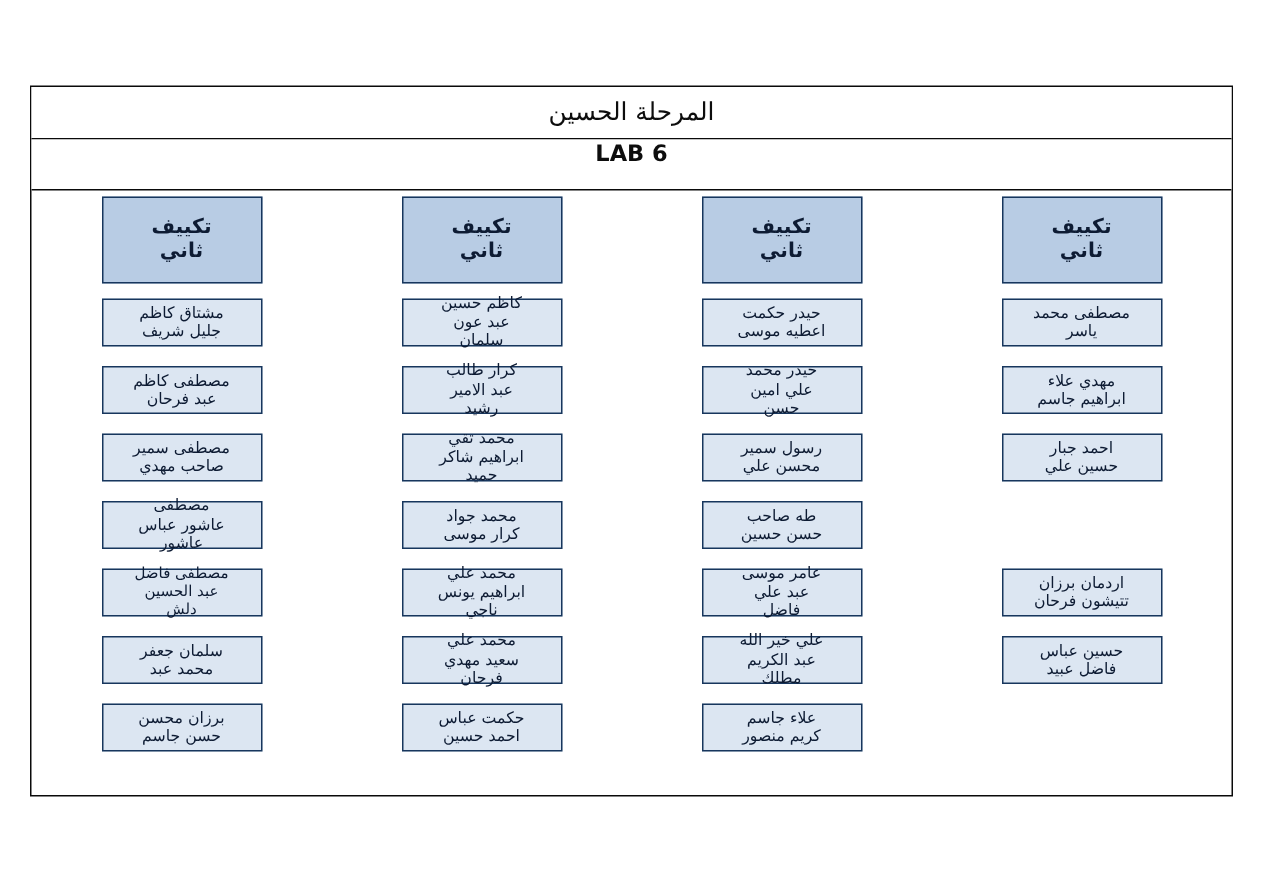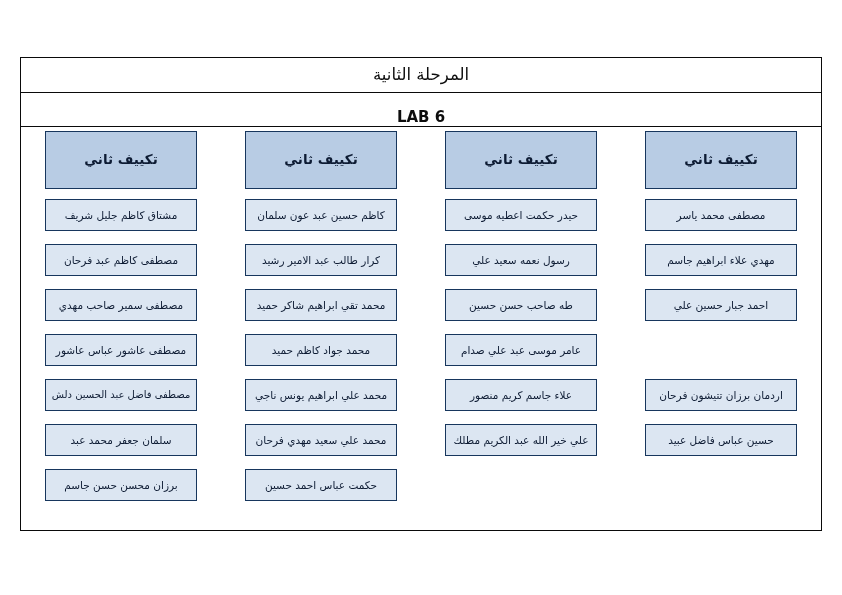--- a/index.html
+++ b/index.html
@@ -53,21 +53,21 @@
     line-height: 1;
     color: #0d0d0d;
     direction: rtl;
   }
   .lab-row {
     box-sizing: border-box;
     width: 100%;
     height: 34px;
     border-bottom: 1.6px solid #0a0a0a;
     display: flex;
-    align-items: flex-end;
+    align-items: flex-start;
     justify-content: center;
     background: #ffffff;
   }
   .lab-row .lab-text {
     font-size: 15px;
     font-weight: 700;
     direction: ltr;
     color: #0d0d0d;
   }
 
@@ -88,32 +88,32 @@
     position: relative;
     width: 200.5px;
     box-sizing: border-box;
     padding-top: 4px;
   }
 
   .cell {
     box-sizing: border-box;
     height: 32px;
     margin: 0 auto 13px auto;
-    width: 152px;
+    width: 107px;
     border: 1.3px solid #17365d;
     background: #dce6f2;
     display: flex;
     align-items: center;
     justify-content: center;
     text-align: center;
     direction: rtl;
     font-size: 10.5px;
     line-height: 1.18;
     color: #0d1b33;
-    padding: 0 3px;
+    padding: 0 20px;
   }
 
   .cell.header {
     background: #b8cce4;
     height: 58px;
     border: 1.3px solid #17365d;
     font-size: 13.5px;
     font-weight: 700;
     margin-bottom: 10px;
   }
@@ -129,21 +129,21 @@
   }
 </style>
 </head>
 <body>
 
 <div id="page">
 
   <div class="doc-table">
 
     <div class="title-row">
-      <span class="title-text">المرحلة الثانية</span>
+      <span class="title-text">المرحلة الحسين</span>
     </div>
 
     <div class="lab-row">
       <span class="lab-text">LAB 6</span>
     </div>
 
     <div class="grid-body">
 
       <div class="col">
         <div class="cell header">تكييف ثاني</div>
@@ -154,34 +154,35 @@
         <div class="cell two-line">مصطفى فاضل عبد الحسين دلش</div>
         <div class="cell">سلمان جعفر محمد عبد</div>
         <div class="cell">برزان محسن حسن جاسم</div>
       </div>
 
       <div class="col">
         <div class="cell header">تكييف ثاني</div>
         <div class="cell">كاظم حسين عبد عون سلمان</div>
         <div class="cell">كرار طالب عبد الامير رشيد</div>
         <div class="cell">محمد تقي ابراهيم شاكر حميد</div>
-        <div class="cell">محمد جواد كاظم حميد</div>
+        <div class="cell">محمد جواد كرار موسى</div>
         <div class="cell">محمد علي ابراهيم يونس ناجي</div>
         <div class="cell">محمد علي سعيد مهدي فرحان</div>
         <div class="cell">حكمت عباس احمد حسين</div>
       </div>
 
       <div class="col">
         <div class="cell header">تكييف ثاني</div>
         <div class="cell">حيدر حكمت اعطيه موسى</div>
-        <div class="cell">رسول نعمه سعيد علي</div>
+        <div class="cell">حيدر محمد علي امين حسن</div>
+        <div class="cell">رسول سمير محسن علي</div>
         <div class="cell">طه صاحب حسن حسين</div>
-        <div class="cell">عامر موسى عبد علي صدام</div>
+        <div class="cell">عامر موسى عبد علي فاضل</div>
+        <div class="cell">علي خير الله عبد الكريم مطلك</div>
         <div class="cell">علاء جاسم كريم منصور</div>
-        <div class="cell">علي خير الله عبد الكريم مطلك</div>
       </div>
 
       <div class="col">
         <div class="cell header">تكييف ثاني</div>
         <div class="cell">مصطفى محمد ياسر</div>
         <div class="cell">مهدي علاء ابراهيم جاسم</div>
         <div class="cell">احمد جبار حسين علي</div>
         <div class="cell empty"></div>
         <div class="cell">اردمان برزان تتيشون فرحان</div>
         <div class="cell">حسين عباس فاضل عبيد</div>

